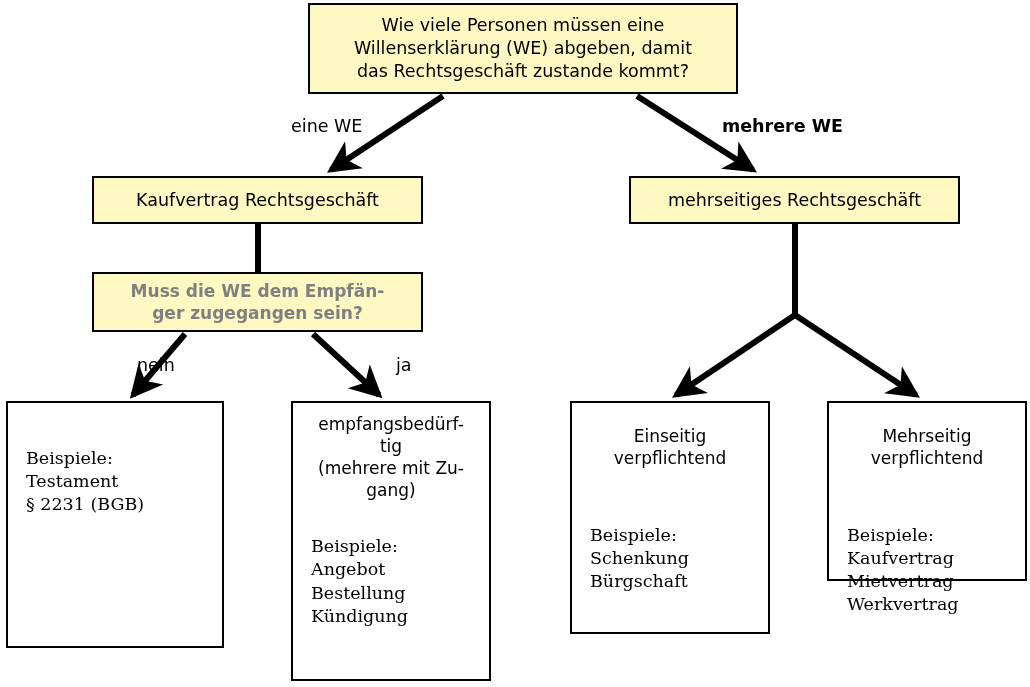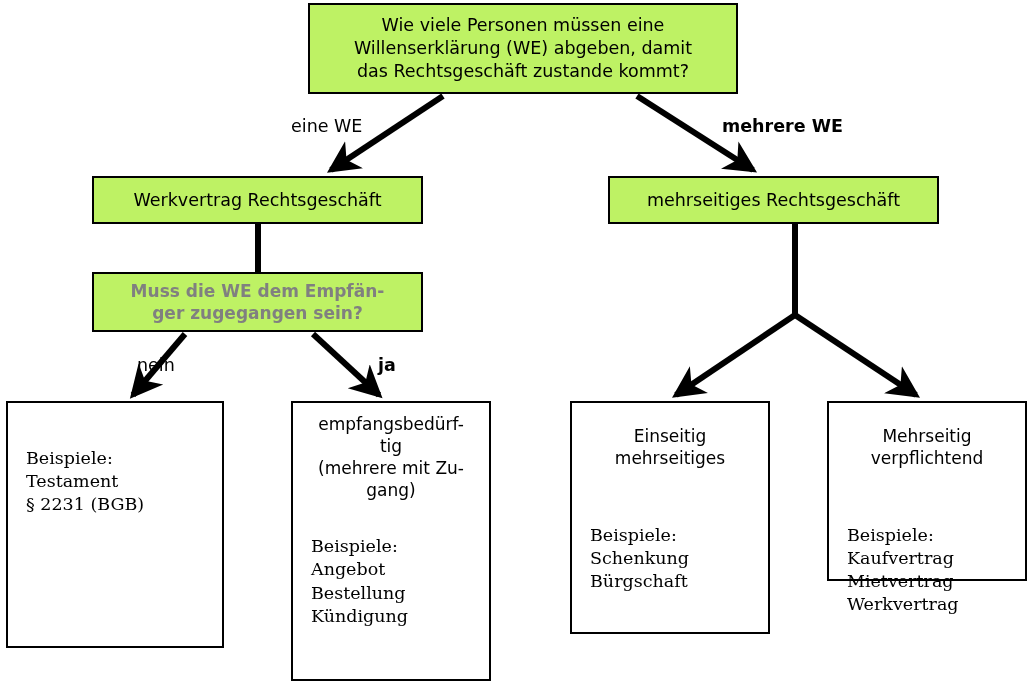--- a/index.html
+++ b/index.html
@@ -13,21 +13,21 @@
     width: 1030px;
     height: 687px;
     background: #ffffff;
     overflow: hidden;
     font-family: "DejaVu Sans", "Liberation Sans", sans-serif;
   }
   .node {
     position: absolute;
     box-sizing: border-box;
     border: 2px solid #000000;
-    background: #bef264;
+    background: #fef9c3;
     color: #000000;
     text-align: center;
     line-height: 1.30;
     z-index: 3;
   }
   .node .ttl {
     display: block;
     white-space: pre-line;
   }
   
@@ -37,21 +37,21 @@
     display: flex; align-items: center; justify-content: center;
     padding: 0 8px;
   }
   
   #n-einseitig {
     left: 92px; top: 176px; width: 331px; height: 48px;
     font-size: 17.5px;
     display: flex; align-items: center; justify-content: center;
   }
   #n-mehrseitig {
-    left: 608px; top: 176px; width: 331px; height: 48px;
+    left: 629px; top: 176px; width: 331px; height: 48px;
     font-size: 17.5px;
     display: flex; align-items: center; justify-content: center;
   }
   
   #n-decision {
     left: 92px; top: 272px; width: 331px; height: 60px;
     font-size: 17px;
     font-weight: bold;
     color: #808080;
     display: flex; align-items: center; justify-content: center;
@@ -99,21 +99,21 @@
     position: absolute;
     font-size: 17.5px;
     color: #000000;
     white-space: nowrap;
     z-index: 4;
     background: transparent;
   }
   #lbl-eine     { left: 291px; top: 116px; }
   #lbl-mehrere  { left: 722px; top: 116px; font-weight: bold; }
   #lbl-nein     { left: 89px;  top: 355px; margin-left: 48px; }
-  #lbl-ja       { left: 378px; top: 355px; font-weight: bold; }
+  #lbl-ja       { left: 396px; top: 355px; }
   
   #wires {
     position: absolute;
     left: 0; top: 0;
     width: 1030px; height: 687px;
     z-index: 1;
     pointer-events: none;
   }
 </style>
 </head>
@@ -150,21 +150,21 @@
 Willenserklärung (WE) abgeben, damit
 das Rechtsgeschäft zustande kommt?</span>
   </div>
 
   <div class="edge-label" id="lbl-eine">eine WE</div>
   <div class="edge-label" id="lbl-mehrere">mehrere WE</div>
   <div class="edge-label" id="lbl-nein">nein</div>
   <div class="edge-label" id="lbl-ja">ja</div>
 
   <div class="node" id="n-einseitig">
-    <span class="ttl">Werkvertrag Rechtsgeschäft</span>
+    <span class="ttl">Kaufvertrag Rechtsgeschäft</span>
   </div>
   <div class="node" id="n-mehrseitig">
     <span class="ttl">mehrseitiges Rechtsgeschäft</span>
   </div>
 
   <div class="node" id="n-decision">
     <span class="ttl">Muss die WE dem Empfän-
 ger zugegangen sein?</span>
   </div>
 
@@ -180,21 +180,21 @@
 (mehrere mit Zu-
 gang)</span>
     <span class="examples">Beispiele:
 Angebot
 Bestellung
 Kündigung</span>
   </div>
 
   <div class="leaf" id="leaf-eins">
     <span class="head">Einseitig
-mehrseitiges</span>
+verpflichtend</span>
     <span class="examples">Beispiele:
 Schenkung
 Bürgschaft</span>
   </div>
 
   <div class="leaf" id="leaf-mehr">
     <span class="head">Mehrseitig
 verpflichtend</span>
     <span class="examples">Beispiele:
 Kaufvertrag

